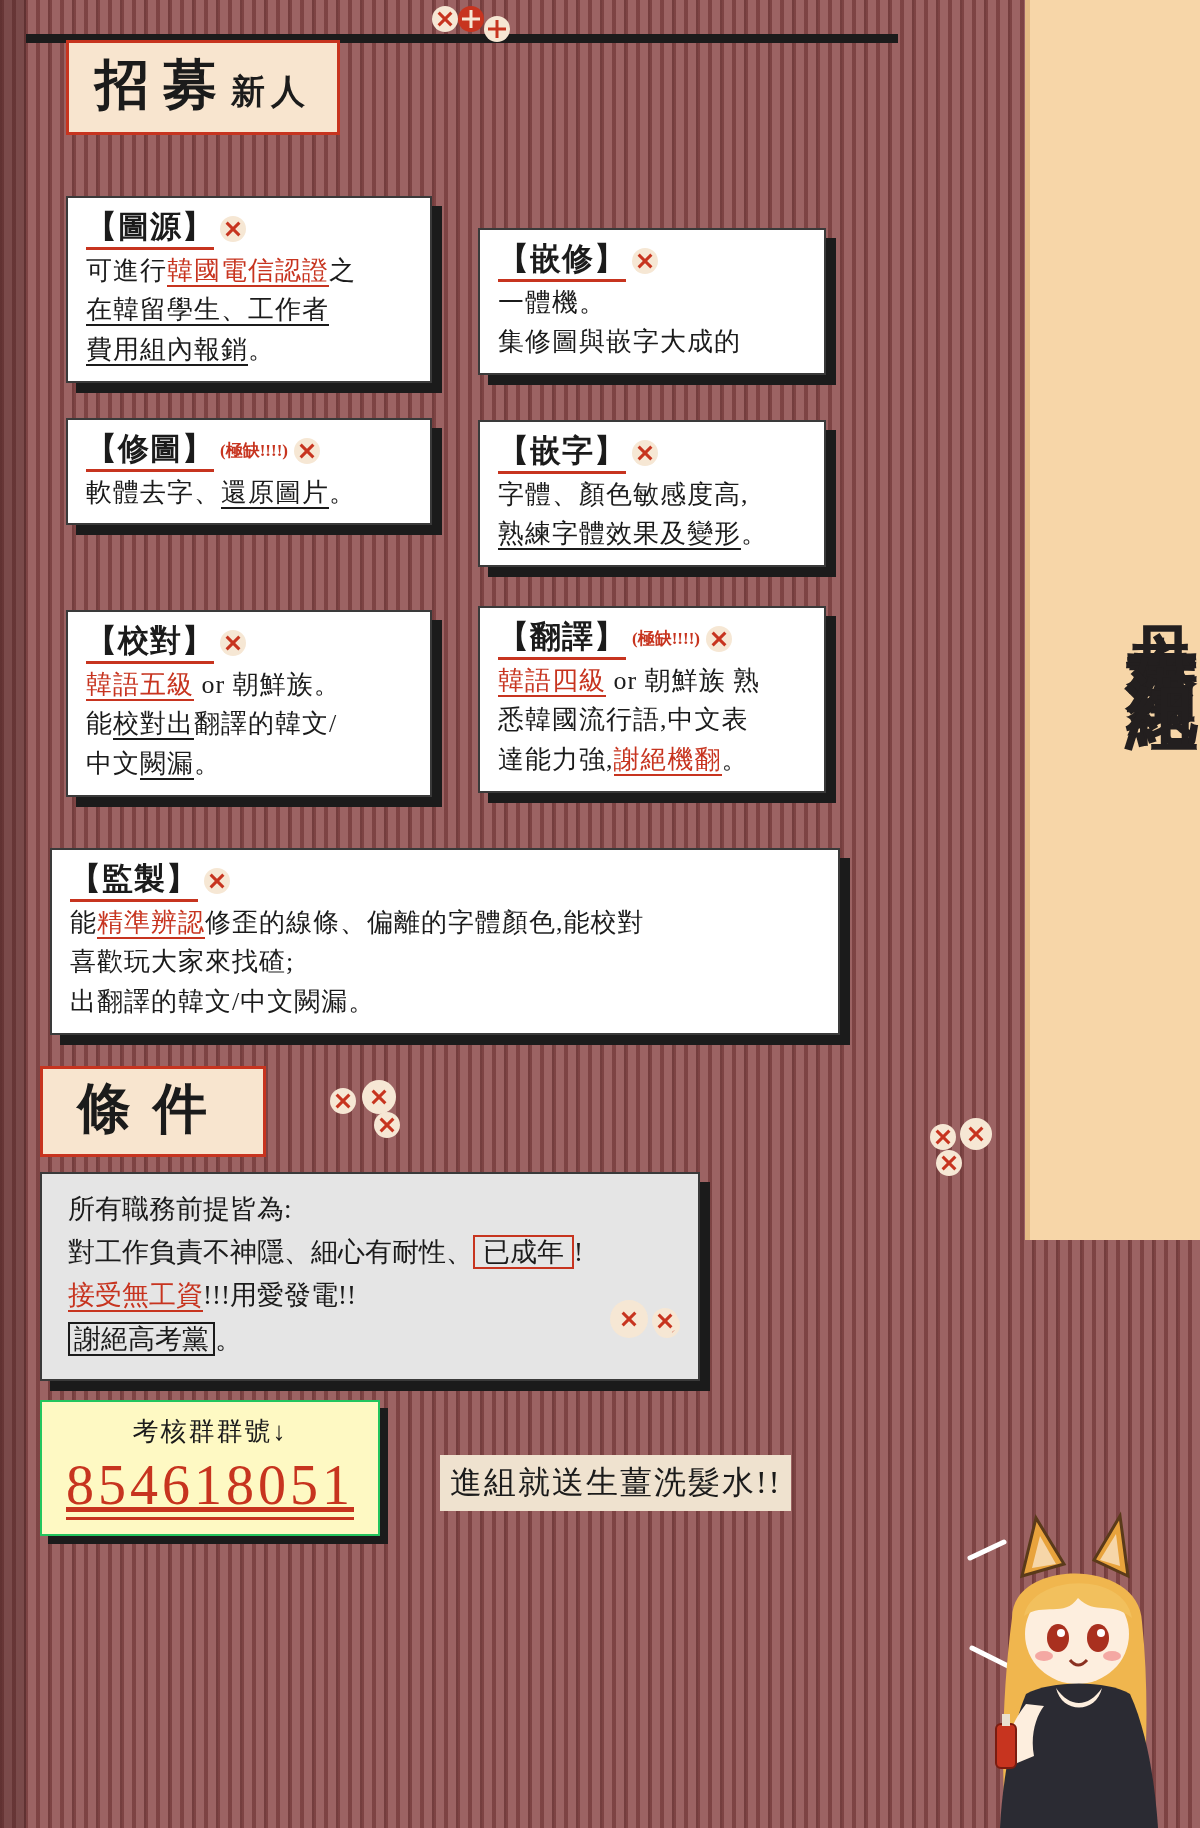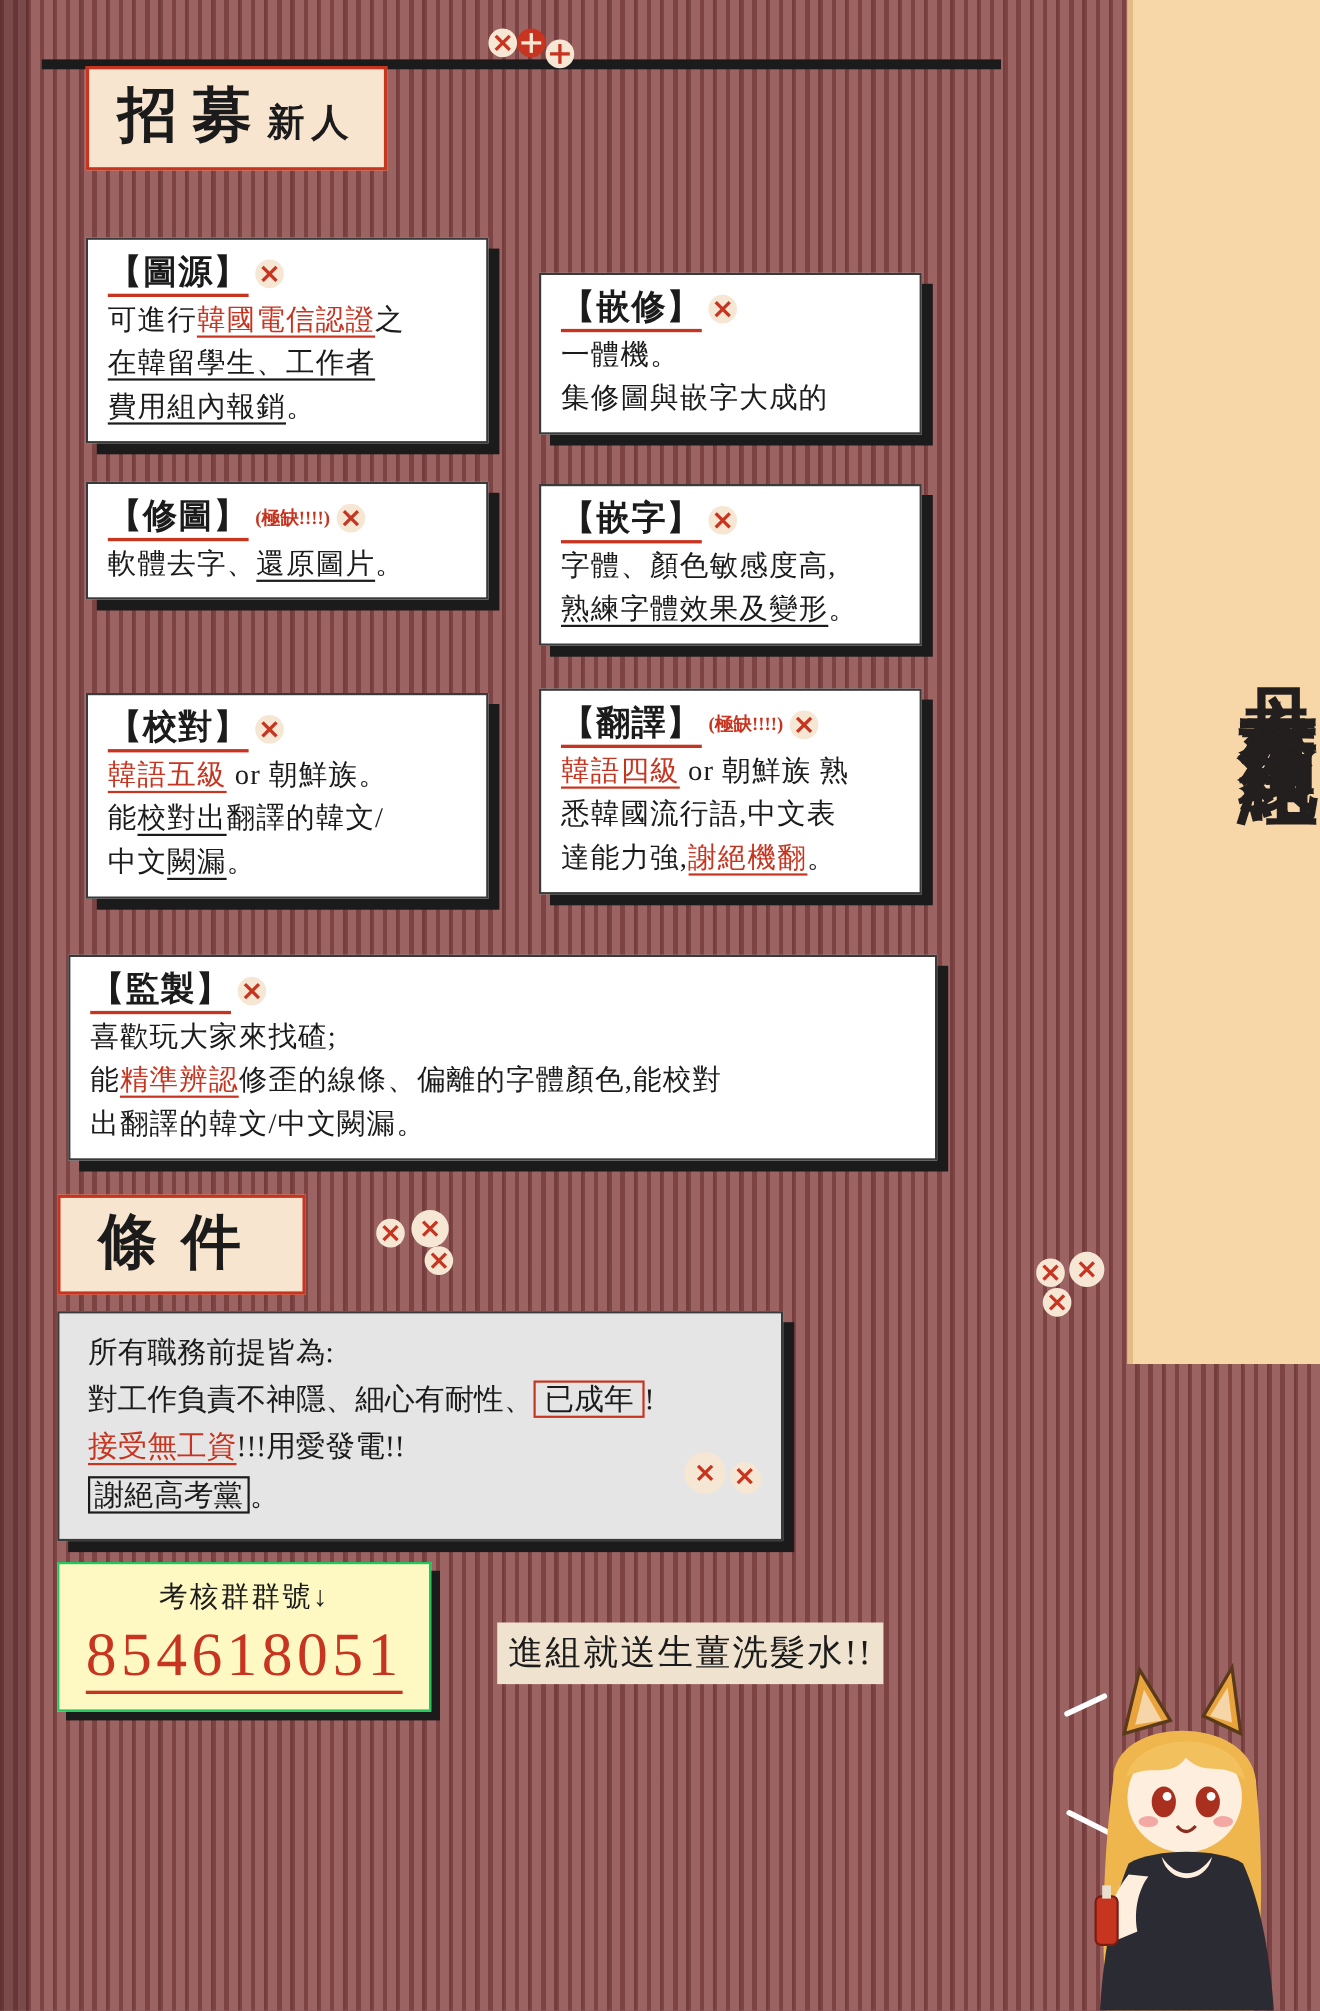--- a/index.html
+++ b/index.html
@@ -52,24 +52,23 @@
     font-size: 72px;
     line-height: 1.08;
     letter-spacing: 10px;
     color: #231f1f;
     font-family: "Liberation Serif", serif;
     font-weight: 700;
     height: 1150px;
   }
   
   .content {
-    position: absolute; top: 0; left: 12px;
+    position: absolute; top: 0; left: 0;
     width: 1025px; height: 1545px;
     z-index: 4;
-    margin-top: 20px;
   }
   
   .top-rule {
     position: absolute; top: 34px; left: 26px; width: 872px; height: 9px;
     background: #1b1b1b;
   }
   
   .plaque {
     position: absolute;
     background: #f8e5cf;
@@ -159,20 +158,21 @@
     box-shadow: 8px 8px 0 #1b1b1b;
     padding: 12px 10px 14px 10px;
     text-align: center;
     z-index: 4;
   }
   #group-box .lbl { font-size: 26px; color:#1b1b1b; letter-spacing:2px;}
   #group-box .num {
     font-size: 56px; color:#c7341f; letter-spacing: 4px; font-weight: 400;
     border-bottom: 3px solid #c7341f; display:inline-block; margin-top:4px;
     font-family: "Liberation Serif", serif;
+    text-decoration: underline;
   }
 
   
   #bonus {
     position: absolute; left: 440px; top: 1455px;
     font-size: 32px; color: #1b1b1b; letter-spacing: 2px;
     background: #efe2cf; padding: 6px 10px;
     z-index: 5;
   }
 
@@ -262,22 +262,22 @@
     <div class="line"><span class="u-red">韓語四級</span> or 朝鮮族 熟</div>
     <div class="line">悉韓國流行語,中文表</div>
     <div class="line">達能力強,<span class="u-red">謝絕機翻</span>。</div>
   </div>
 
   <div class="card" style="left:50px; top:848px; width:790px;">
     <div class="title-row">
       <span class="ctitle">【監製】</span>
       <span class="flower diag"></span>
     </div>
+    <div class="line">能<span class="u-red">精準辨認</span>修歪的線條、偏離的字體顏色,能校對</div>
     <div class="line">喜歡玩大家來找碴;</div>
-    <div class="line">能<span class="u-red">精準辨認</span>修歪的線條、偏離的字體顏色,能校對</div>
     <div class="line">出翻譯的韓文/中文闕漏。</div>
   </div>
 
   <div class="plaque" id="plaque-terms">
     <span class="big">條件</span>
   </div>
 
   <div class="deco" style="left:330px; top:1080px;">
     <span class="flower diag"></span>
     <span class="flower diag" style="width:34px;height:34px;margin-left:2px;"></span>

